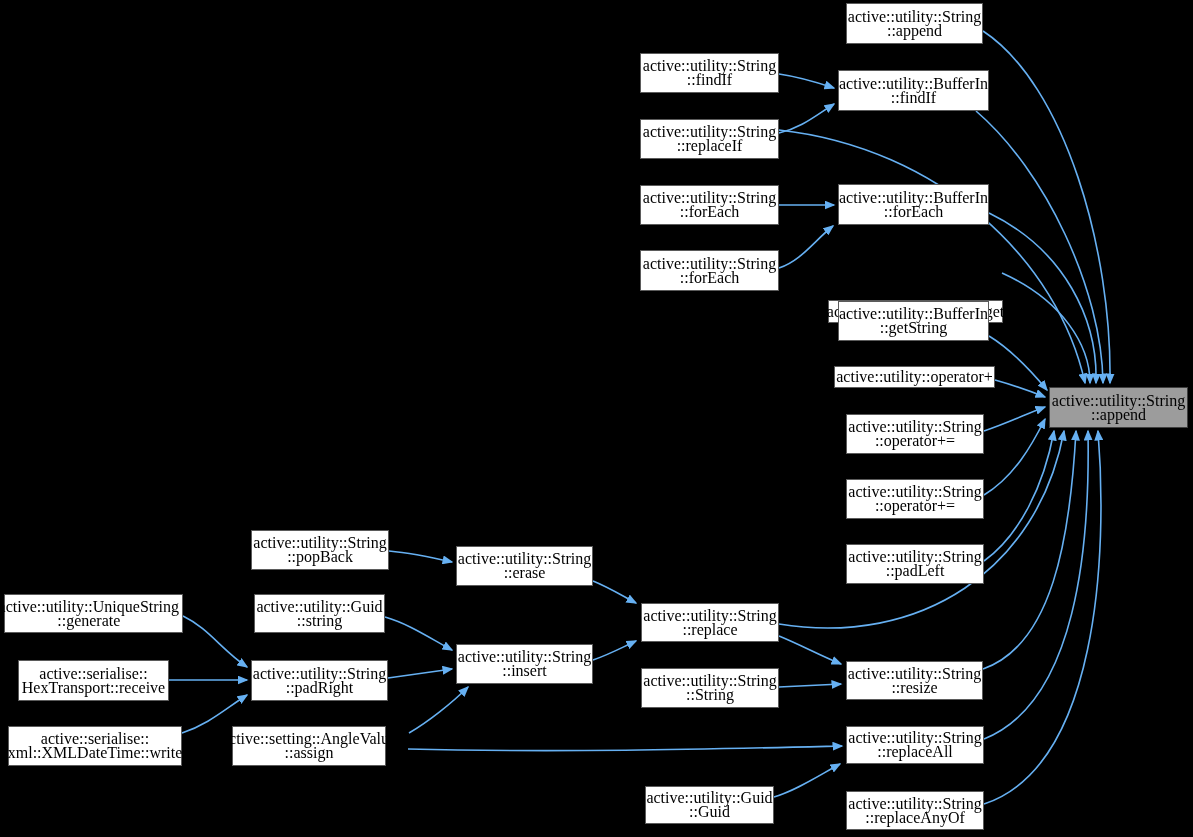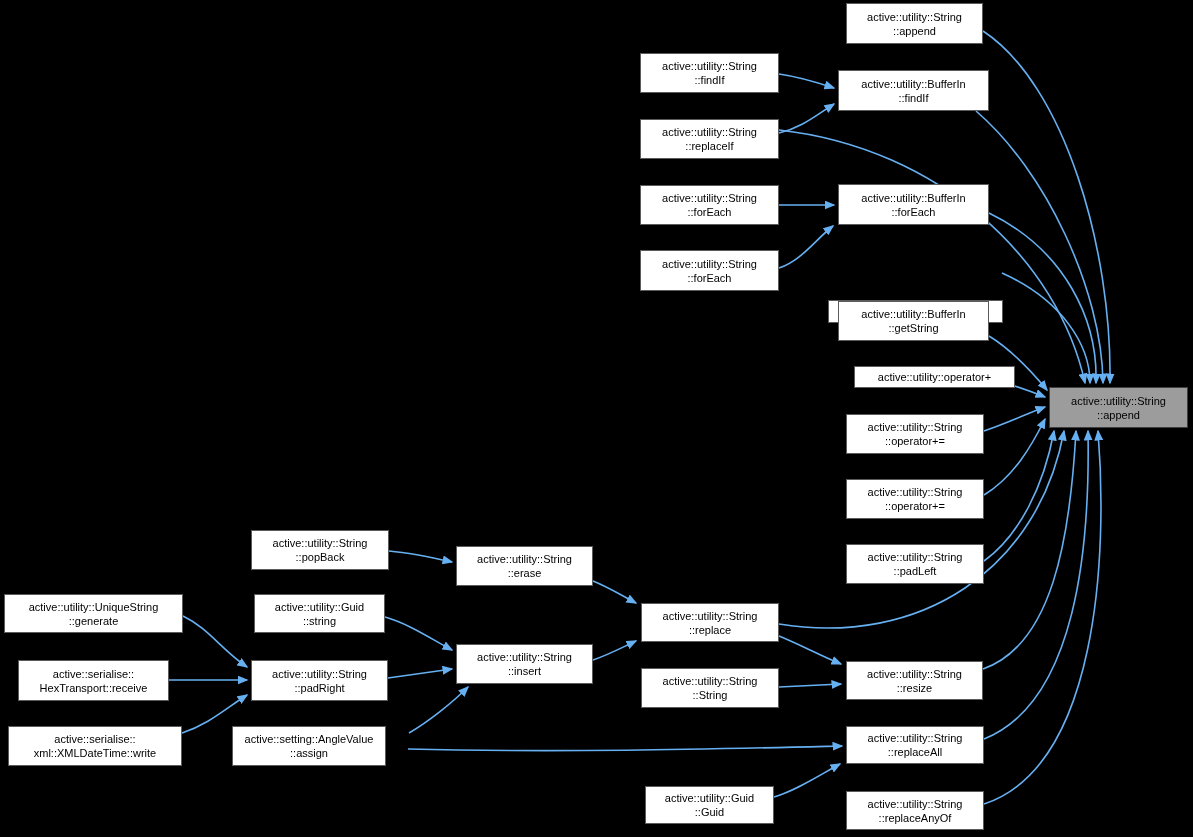--- a/index.html
+++ b/index.html
@@ -9,22 +9,23 @@
     font-family:"Liberation Sans",sans-serif;
   }
   #edges{position:absolute;left:0;top:0;}
   path.edge{fill:none;stroke:var(--edge,#66b0f2);stroke-width:1.6px;}
   .node{
     position:absolute;box-sizing:border-box;
     background:var(--node-fill,#fff);
     border:1px solid var(--node-border,#5b5b5b);
     color:var(--node-text,#000);
     display:flex;align-items:center;justify-content:center;
-    text-align:center;font-size:11px;line-height:14px;
+    text-align:center;font-size:16px;line-height:14px;
     cursor:pointer;
+    font-family:Liberation Serif, serif;
   }
   .node span{white-space:pre-line;display:block;padding:1px 3px;}
   .node.highlight{
     background:var(--hl-fill,#9c9c9c);
     border-color:var(--hl-border,#3f3f3f);
   }
 </style>
 </head>
 <body>
 
@@ -98,21 +99,21 @@
         <span>active::utility::String
 ::forEach</span>
       </div>
       <div class="node" style="left: 828px; top: 253px; width: 175px; height: 23px; margin-top: 47px;">
         <span>active::utility::BufferIn::get</span>
       </div>
       <div class="node" style="left: 838px; top: 301px; width: 151px; height: 40px;">
         <span>active::utility::BufferIn
 ::getString</span>
       </div>
-      <div class="node" style="left: 834px; top: 366px; width: 161px; height: 22px; margin-left: 20px;">
+      <div class="node" style="left: 834px; top: 366px; width: 161px; height: 22px;">
         <span>active::utility::operator+</span>
       </div>
       <div class="node" style="left: 846px; top: 414px; width: 138px; height: 40px;">
         <span>active::utility::String
 ::operator+=</span>
       </div>
       <div class="node" style="left: 846px; top: 479px; width: 138px; height: 40px;">
         <span>active::utility::String
 ::operator+=</span>
       </div>
@@ -121,21 +122,21 @@
 ::padLeft</span>
       </div>
       <div class="node" style="left: 251px; top: 530px; width: 138px; height: 40px;">
         <span>active::utility::String
 ::popBack</span>
       </div>
       <div class="node" style="left: 456px; top: 546px; width: 137px; height: 40px;">
         <span>active::utility::String
 ::erase</span>
       </div>
-      <div class="node" style="left: 4px; top: 594px; width: 179px; height: 39px;">
+      <div class="node" style="left: 4px; top: 594px; width: 179px; height: 39px; justify-content: flex-end;">
         <span>active::utility::UniqueString
 ::generate</span>
       </div>
       <div class="node" style="left: 254px; top: 594px; width: 131px; height: 39px;">
         <span>active::utility::Guid
 ::string</span>
       </div>
       <div class="node" style="left: 18px; top: 660px; width: 151px; height: 41px;">
         <span>active::serialise::
 HexTransport::receive</span>

